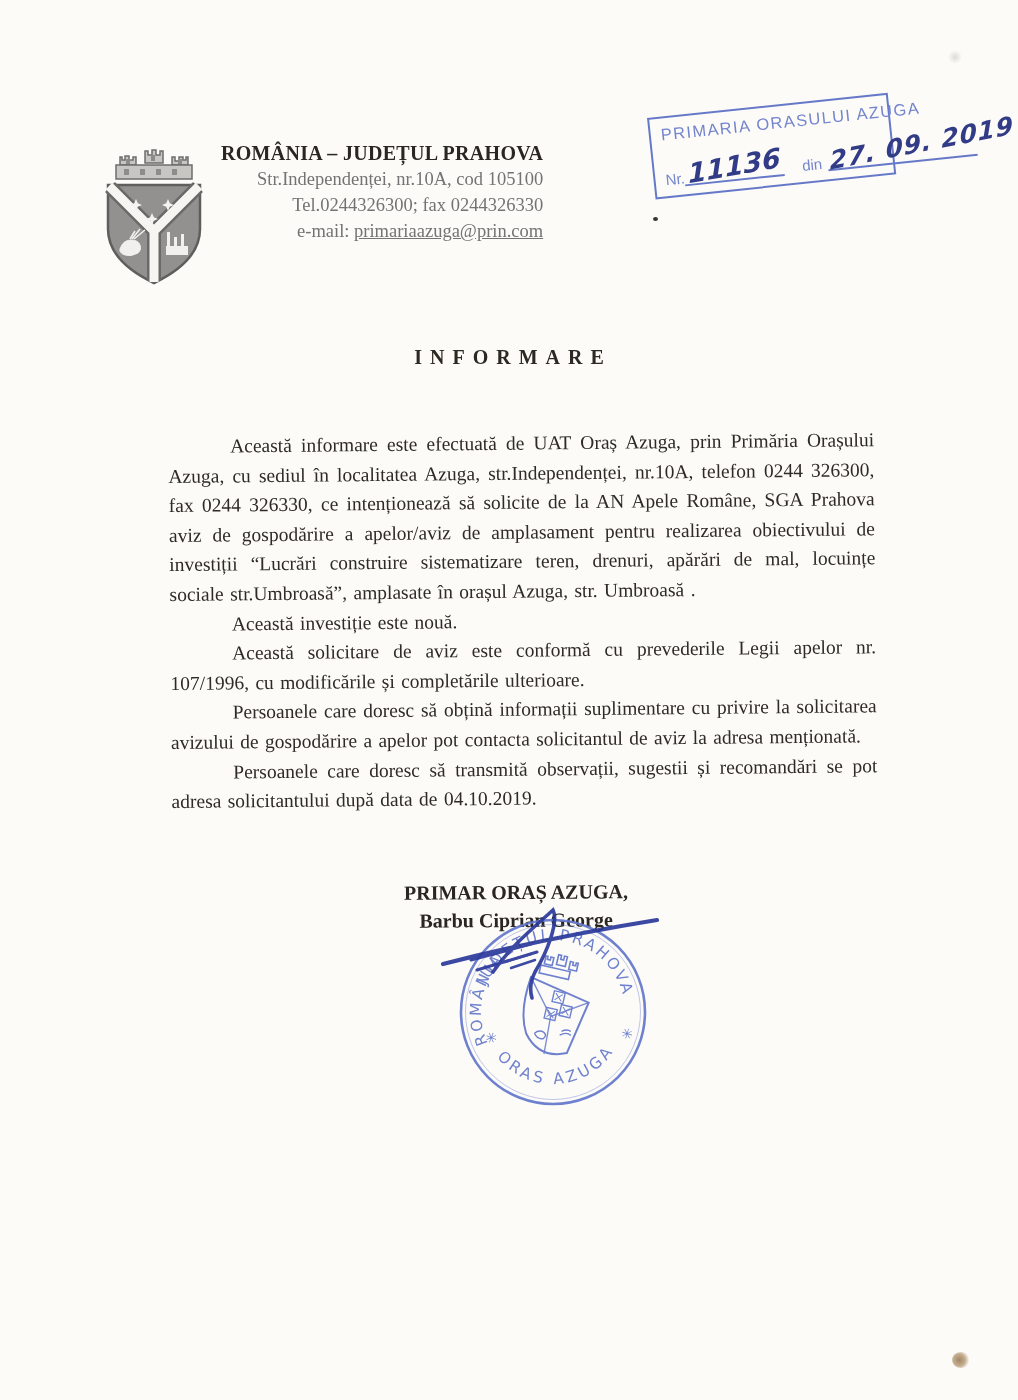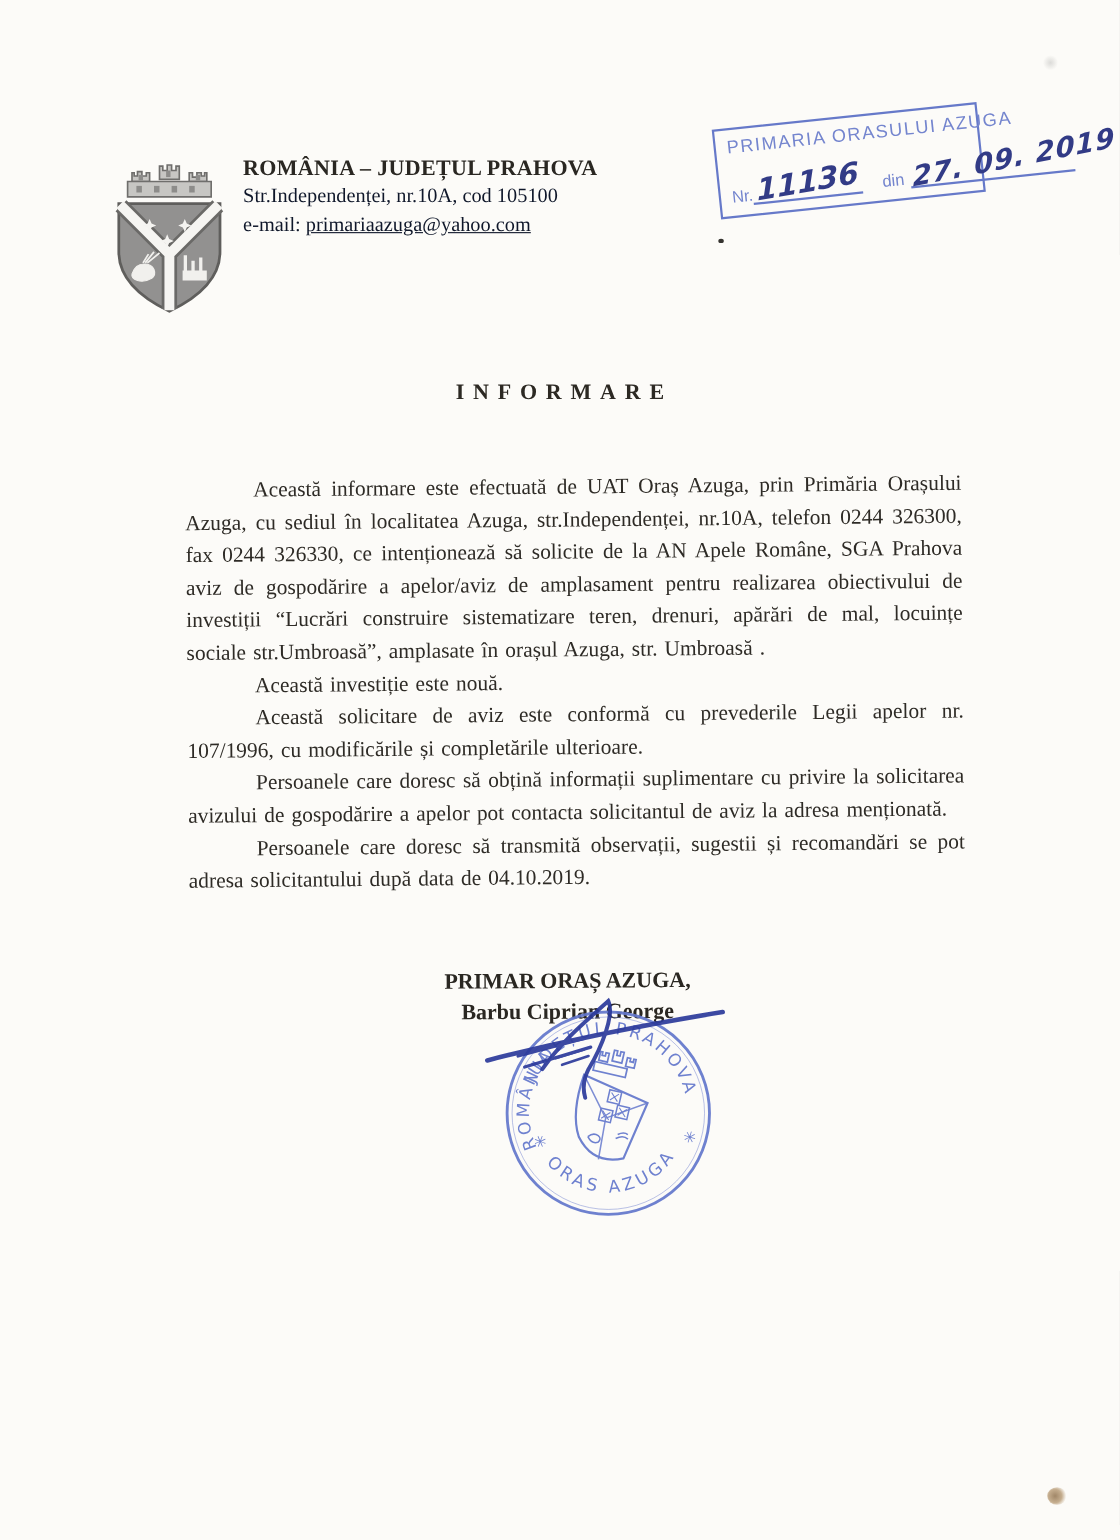--- a/index.html
+++ b/index.html
@@ -7,23 +7,23 @@
     position:relative;
     width:1018px;height:1400px;
     margin:0 auto;
     background:#fcfbf8;
     overflow:hidden;
     font-family:"Liberation Serif", serif;
     color:#2e2b26;
   }
   
   .crest{position:absolute;left:100px;top:146px;width:108px;height:142px;}
-  .header-text{position:absolute;left:221px;top:140px;line-height:26px;}
+  .header-text{position:absolute;left:221px;top:140px;line-height:26px;text-align:right;}
   .header-text .org{font-weight:bold;font-size:20px;letter-spacing:.3px;color:#2a2722;}
-  .header-text .addr{font-size:18.5px;color:#0f172a;}
+  .header-text .addr{font-size:18.5px;color:#737373;}
   .email-link{text-decoration:underline;}
   
   .reg-stamp{
     position:absolute;left:647px;top:118px;width:238px;height:78px;
     border:2.5px solid #6679c9;
     transform:rotate(-6deg);
     transform-origin:left top;
     color:#7485ce;
     font-family:"Liberation Sans", sans-serif;
     overflow:visible;
@@ -113,21 +113,22 @@
     </g>
 
     <g fill="#f1f0ed">
       <path d="M66 108 h22 v-9 h-4 v-12 h-3 v12 h-4 v-9 h-3 v9 h-4 v-14 h-3 v14 h-1 Z"></path>
     </g>
   </svg>
 
   <div class="header-text">
     <div class="org">ROMÂNIA – JUDEȚUL PRAHOVA</div>
     <div class="addr">Str.Independenței, nr.10A, cod 105100</div>
-    <div class="addr"><span>e-mail: </span><span class="email-link">primariaazuga@yahoo.com</span></div>
+    <div class="addr">Tel.0244326300; fax 0244326330</div>
+    <div class="addr"><span>e-mail: </span><span class="email-link">primariaazuga@prin.com</span></div>
   </div>
 
   <div class="reg-stamp">
     <div class="org-row">PRIMARIA ORASULUI AZUGA</div>
     <div class="nr-row">
       <span>Nr.</span><span class="ulined u-nr"><span class="hand hand-nr">11136</span></span>
       <span style="margin-left:14px;">din</span><span class="ulined u-din"><span class="hand hand-date">27. 09. 2019</span></span>
     </div>
   </div>
   <div class="dot-artifact"></div>

